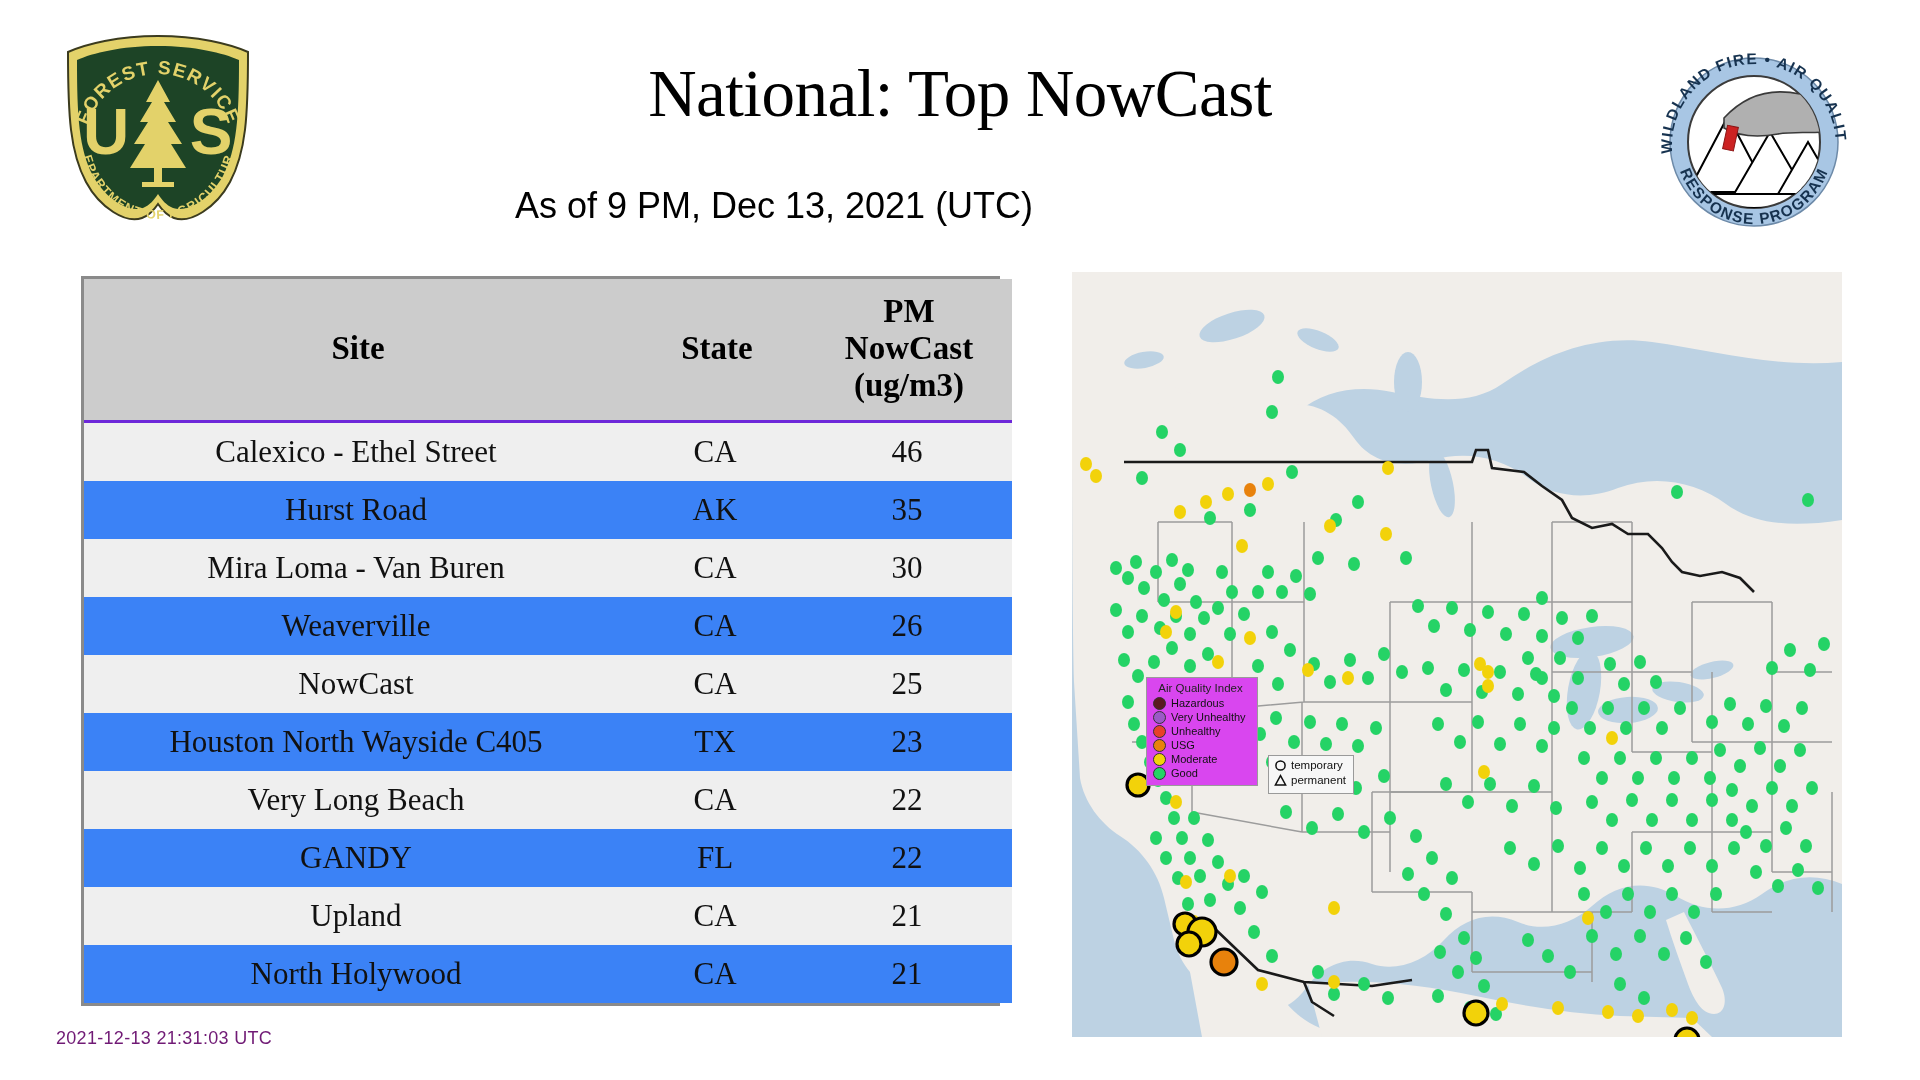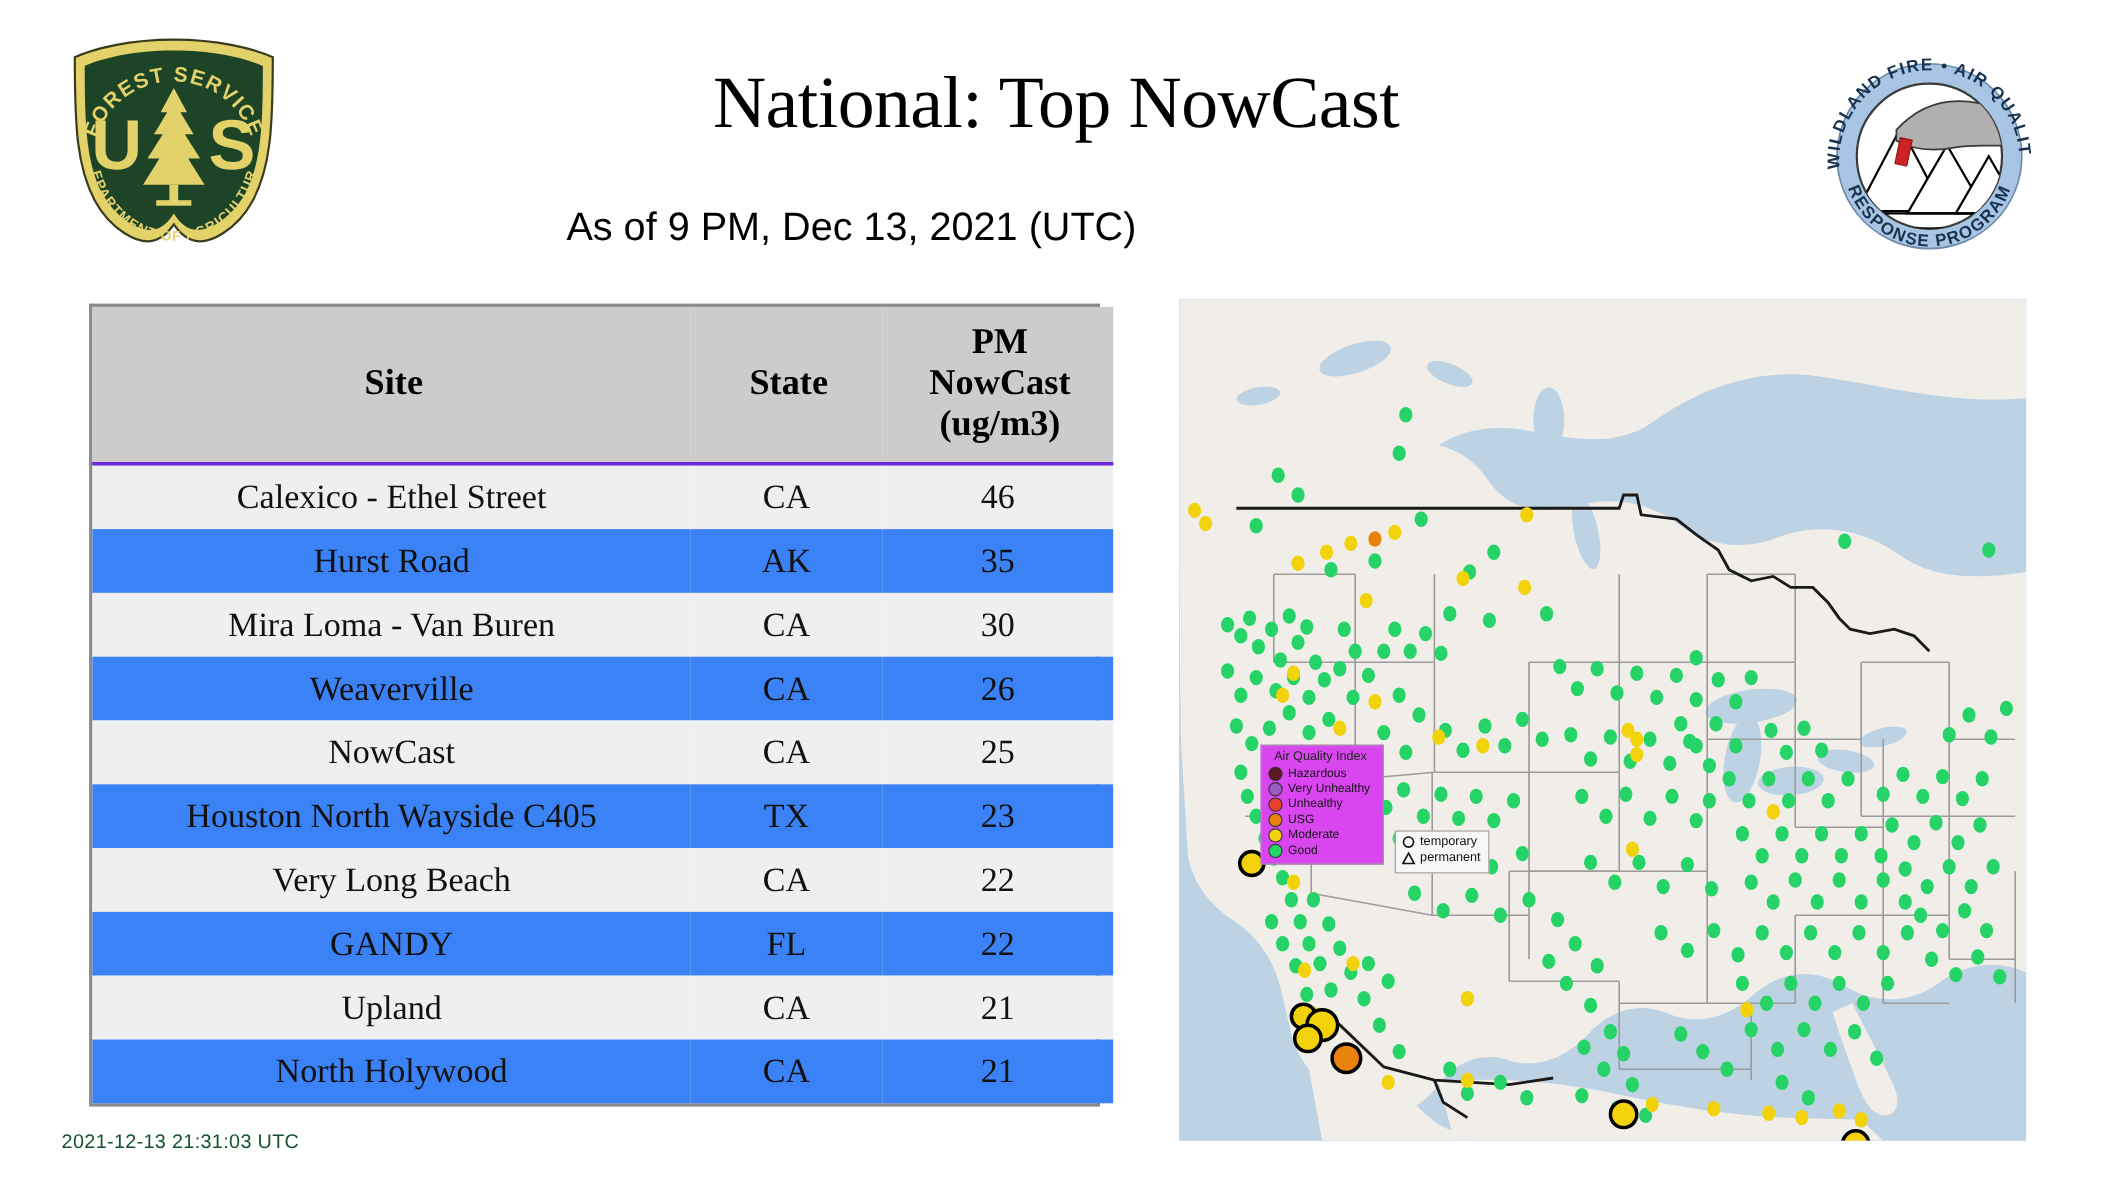--- a/index.html
+++ b/index.html
@@ -41,21 +41,21 @@
   #rank-table th.c-val{width:206px;}
   #rank-table tbody td{
     font-size:31px;line-height:35px;text-align:center;color:#111;
     padding:11px 4px 12px 4px;border:0;
   }
   #rank-table tbody tr.odd td{background:#efefef;}
   #rank-table tbody tr.even td{background:#3b82f6;}
   
   #timestamp{
     position:absolute;left:56px;top:1028px;
-    font-size:18px;color:#14532d;letter-spacing:0.3px;
+    font-size:18px;color:#701a75;letter-spacing:0.3px;
   }
   
   #map-panel{
     position:absolute;left:1072px;top:272px;width:770px;height:765px;
     background:#bdd2e3;overflow:hidden;
   }
   #map-svg{position:absolute;left:0;top:0;width:770px;height:765px;}
   .aqi-dot{stroke:none;}
   .aqi-dot.hl{stroke:#000;stroke-width:3.2;}
   

